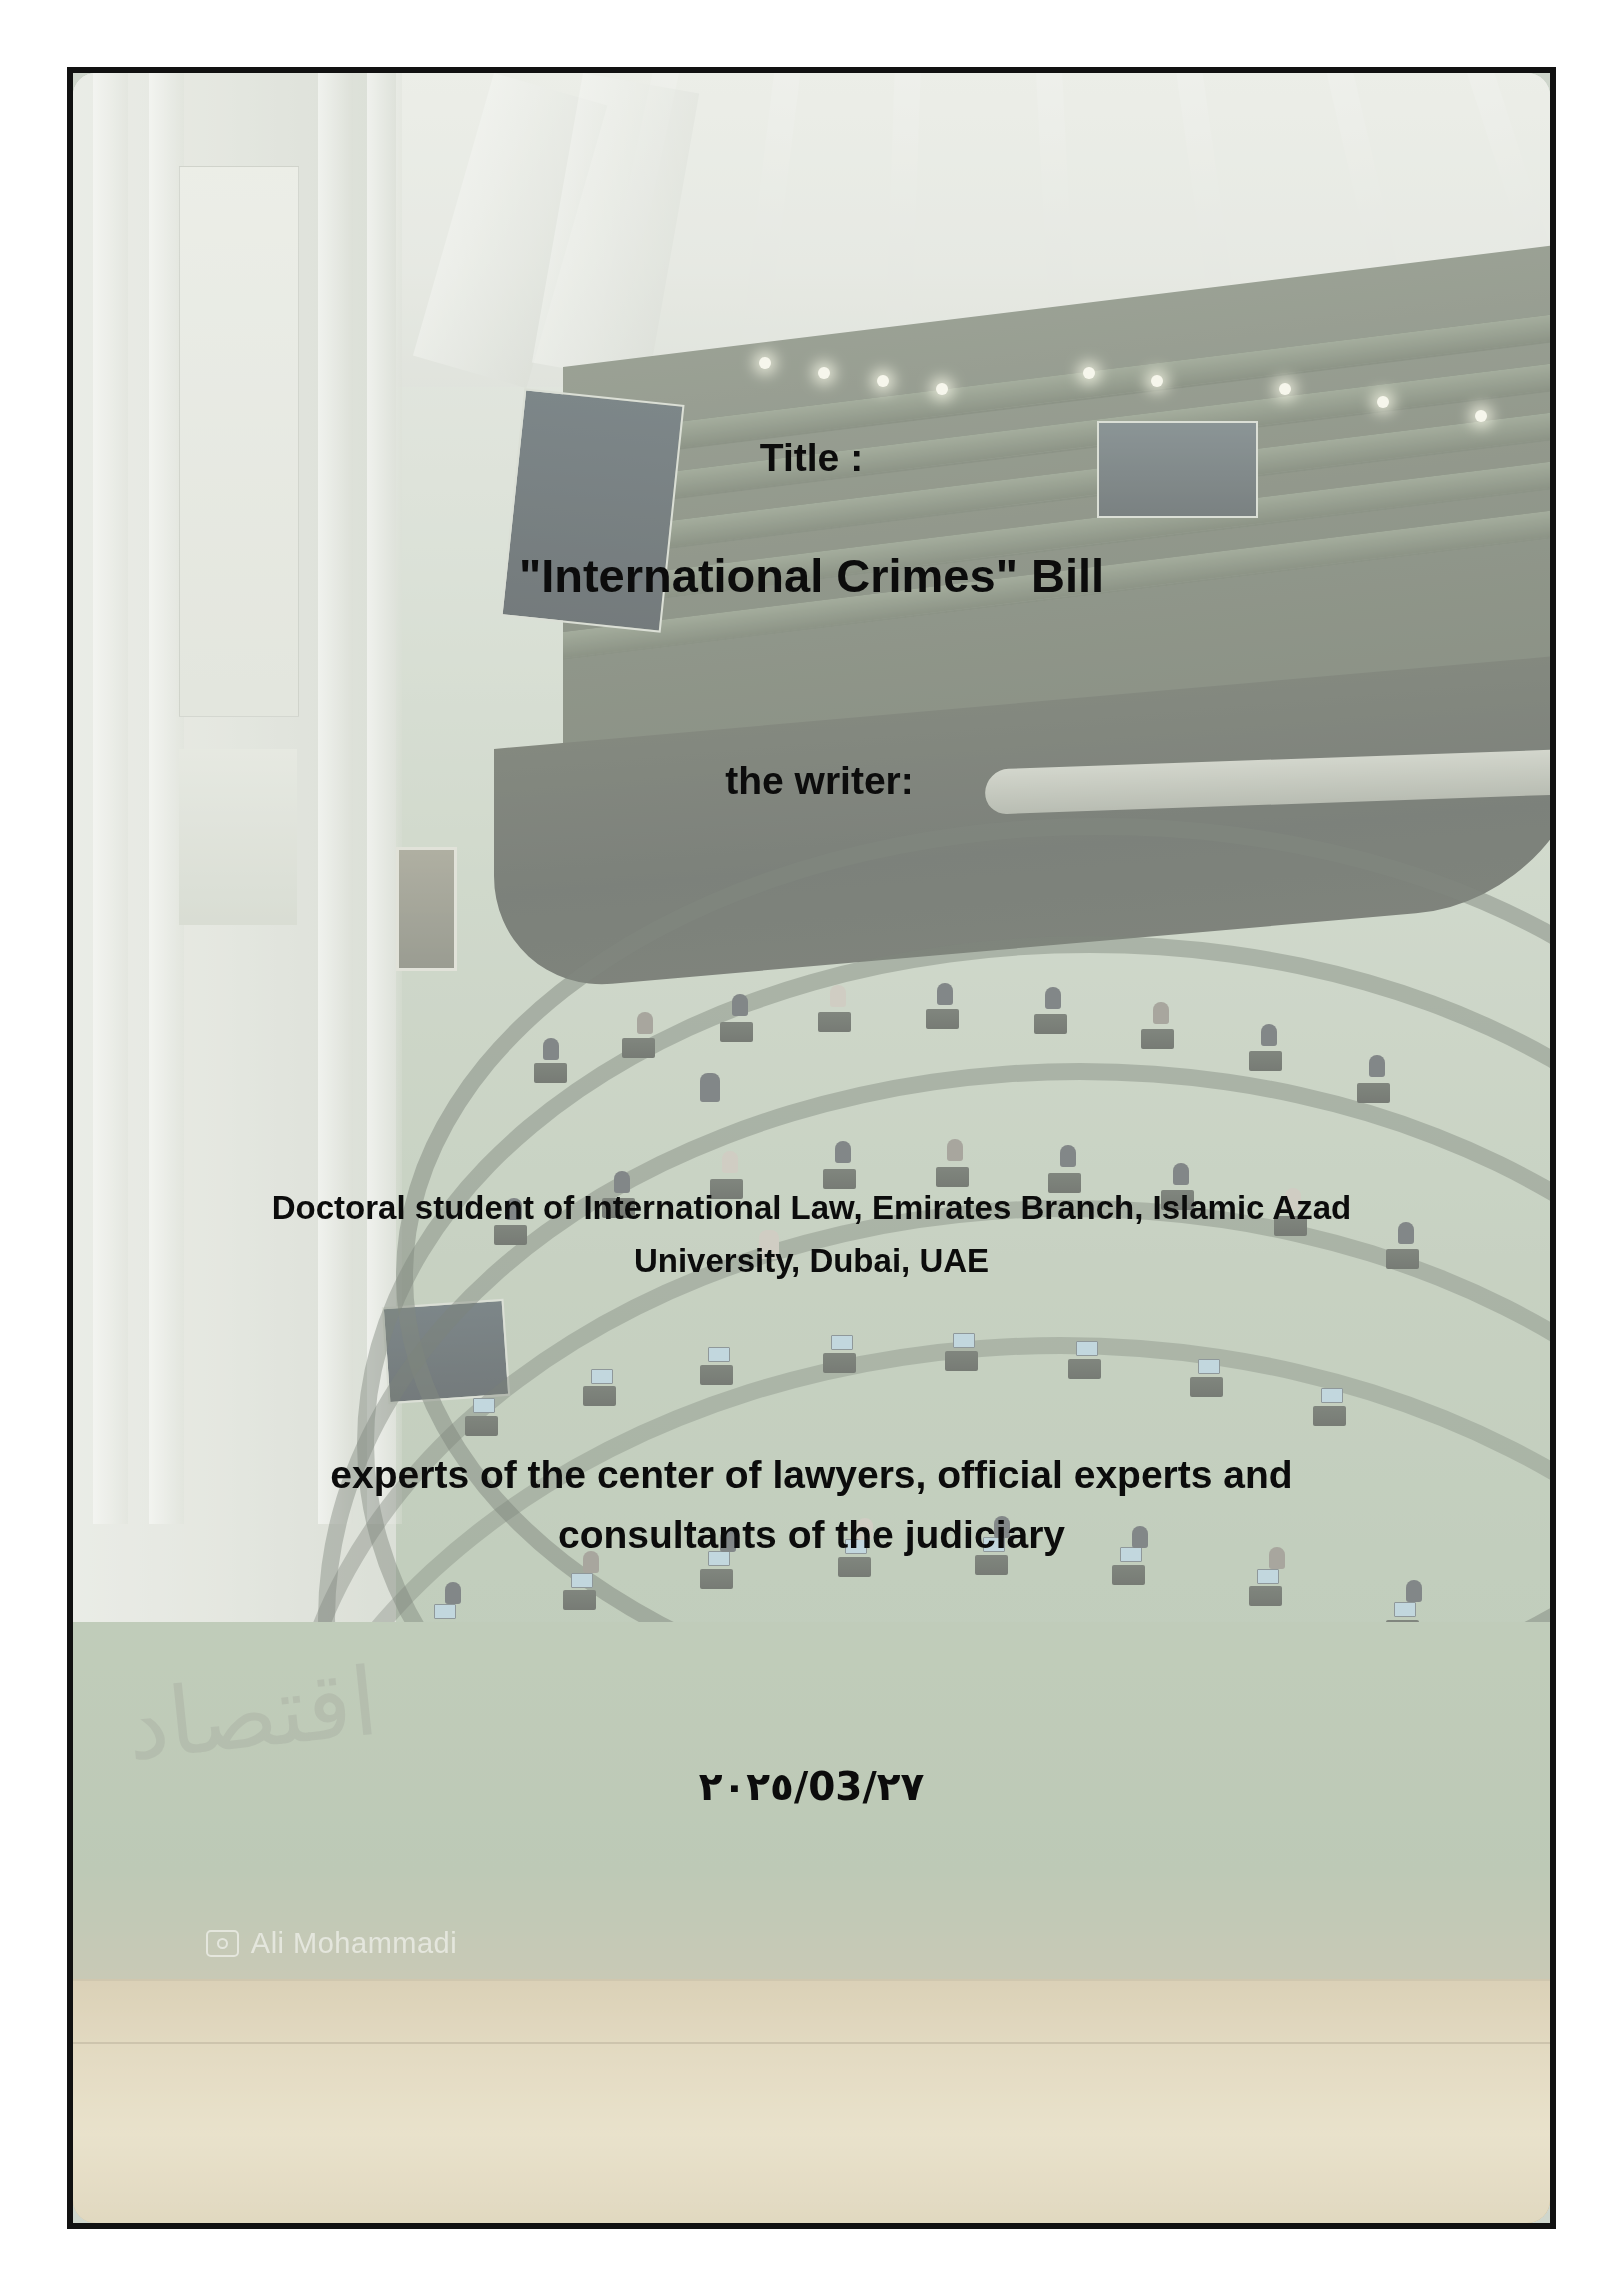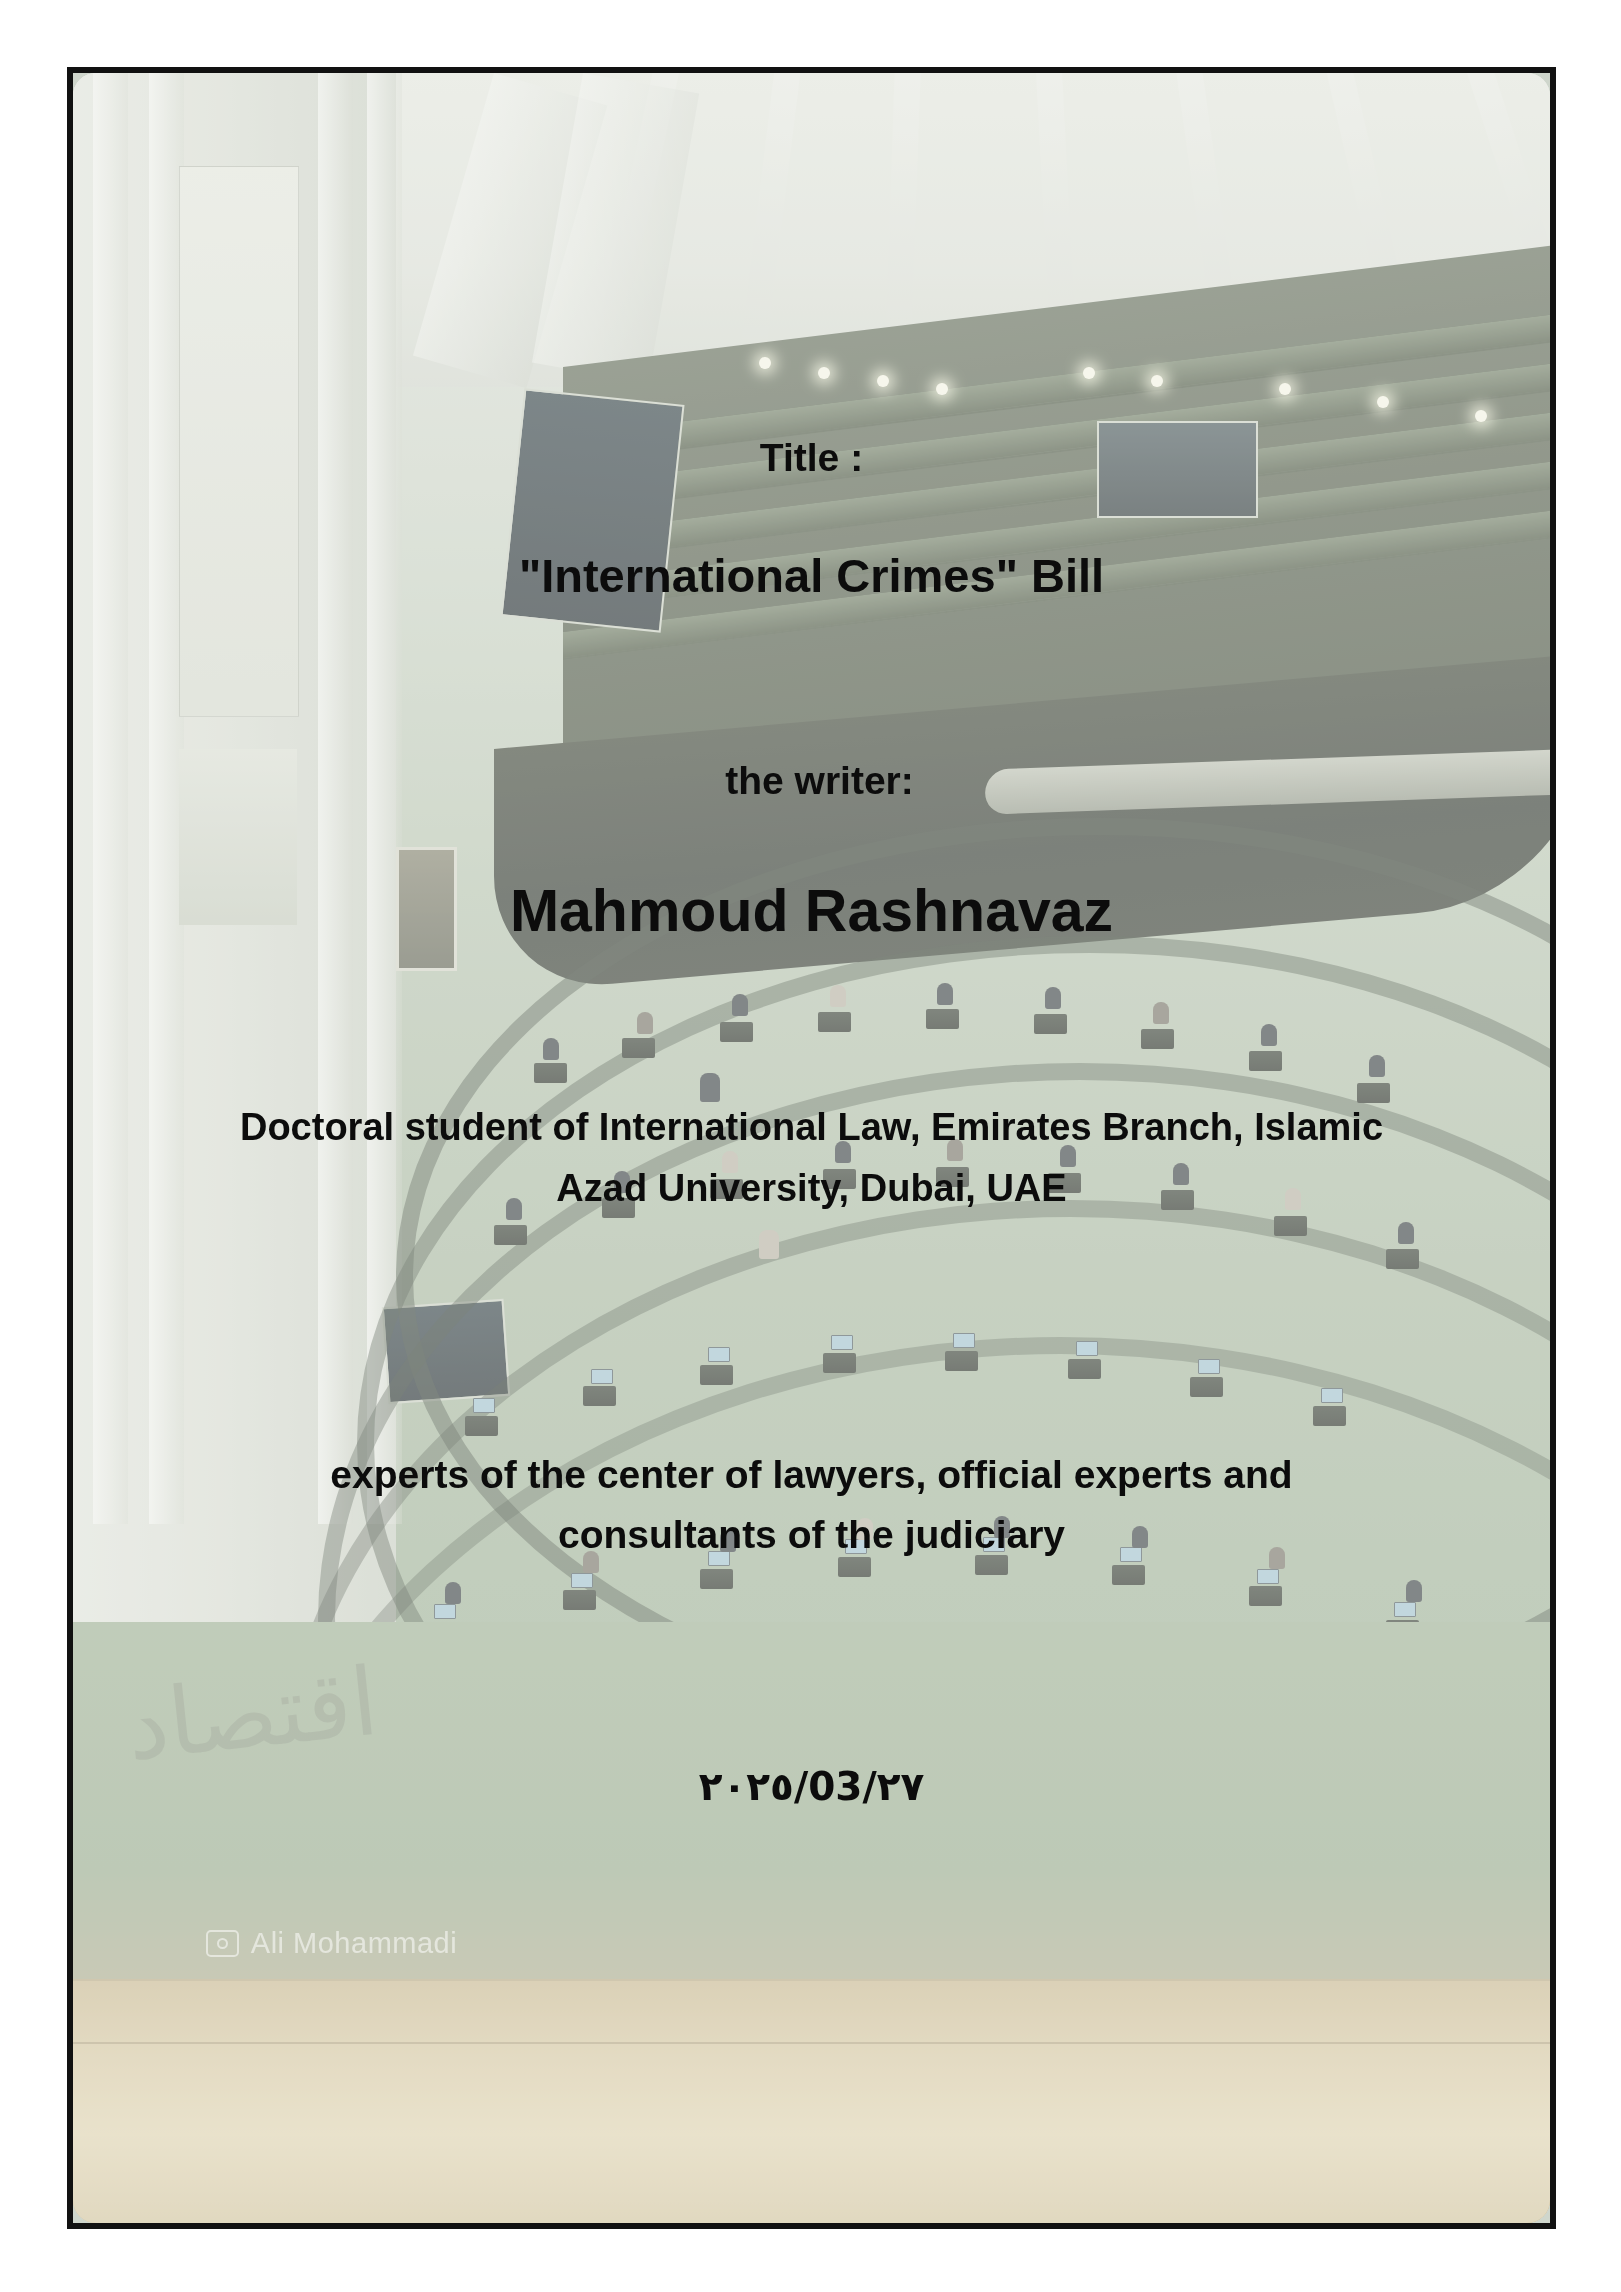--- a/index.html
+++ b/index.html
@@ -332,22 +332,22 @@
   }
   .t-author {
     position: absolute;
     left: 0; right: 0;
     top: 804px;
     font-size: 59px;
   }
   .t-affil {
     position: absolute;
     left: 118px; right: 118px;
-    top: 1024px;
-    font-size: 38px;
+    top: 1109px;
+    font-size: 33px;
     line-height: 1.6;
   }
   .t-member {
     position: absolute;
     left: 147px; right: 147px;
     top: 1372px;
     font-size: 39px;
     line-height: 1.55;
   }
   .t-date {
@@ -528,21 +528,20 @@
         <span>Ali Mohammadi</span>
       </div>
 
       <div class="wash"></div>
     </div>
 
     <div class="text-layer">
       <div class="t-title-label">Title :</div>
       <div class="t-title">"International Crimes" Bill</div>
       <div class="t-writer-label">the writer:</div>
-      <div class="t-author">Mahmoud Rashnavaz</div>
       <div class="t-affil">Doctoral student of International Law, Emirates Branch, Islamic Azad University, Dubai, UAE</div>
       <div class="t-member">experts of the center of lawyers, official experts and consultants of the judiciary</div>
       <div class="t-date">٢٠٢٥/03/٢٧</div>
     </div>
 
   </div>
 </div>
 
 
 </body></html>

